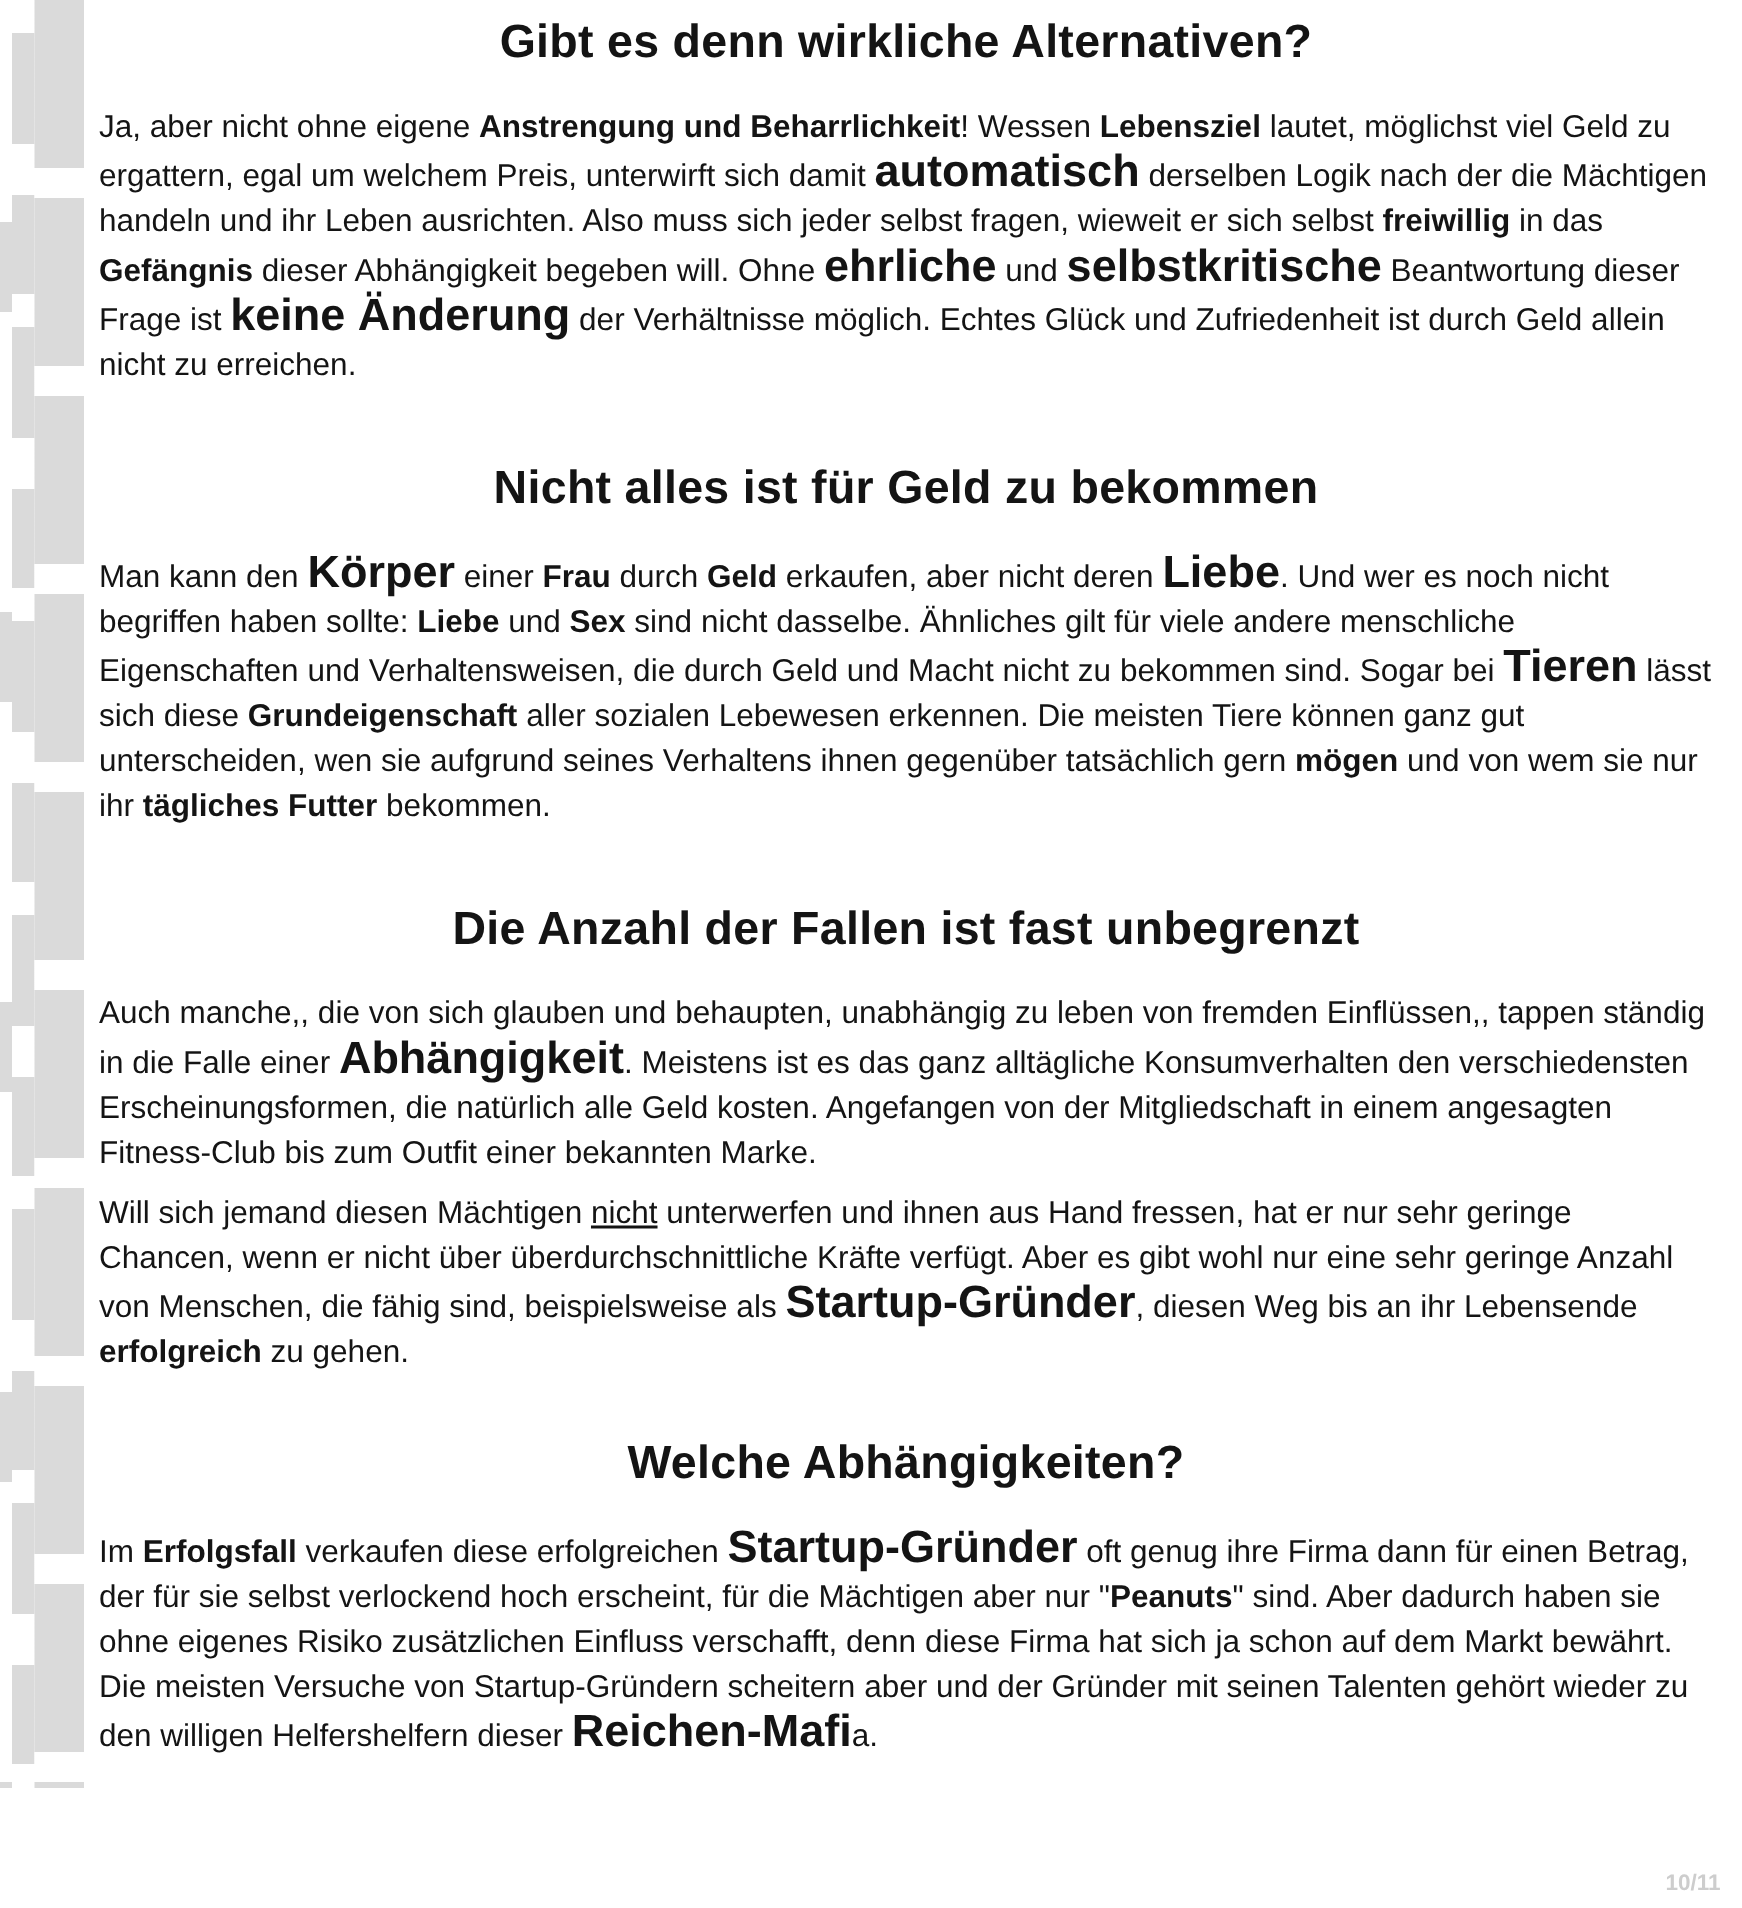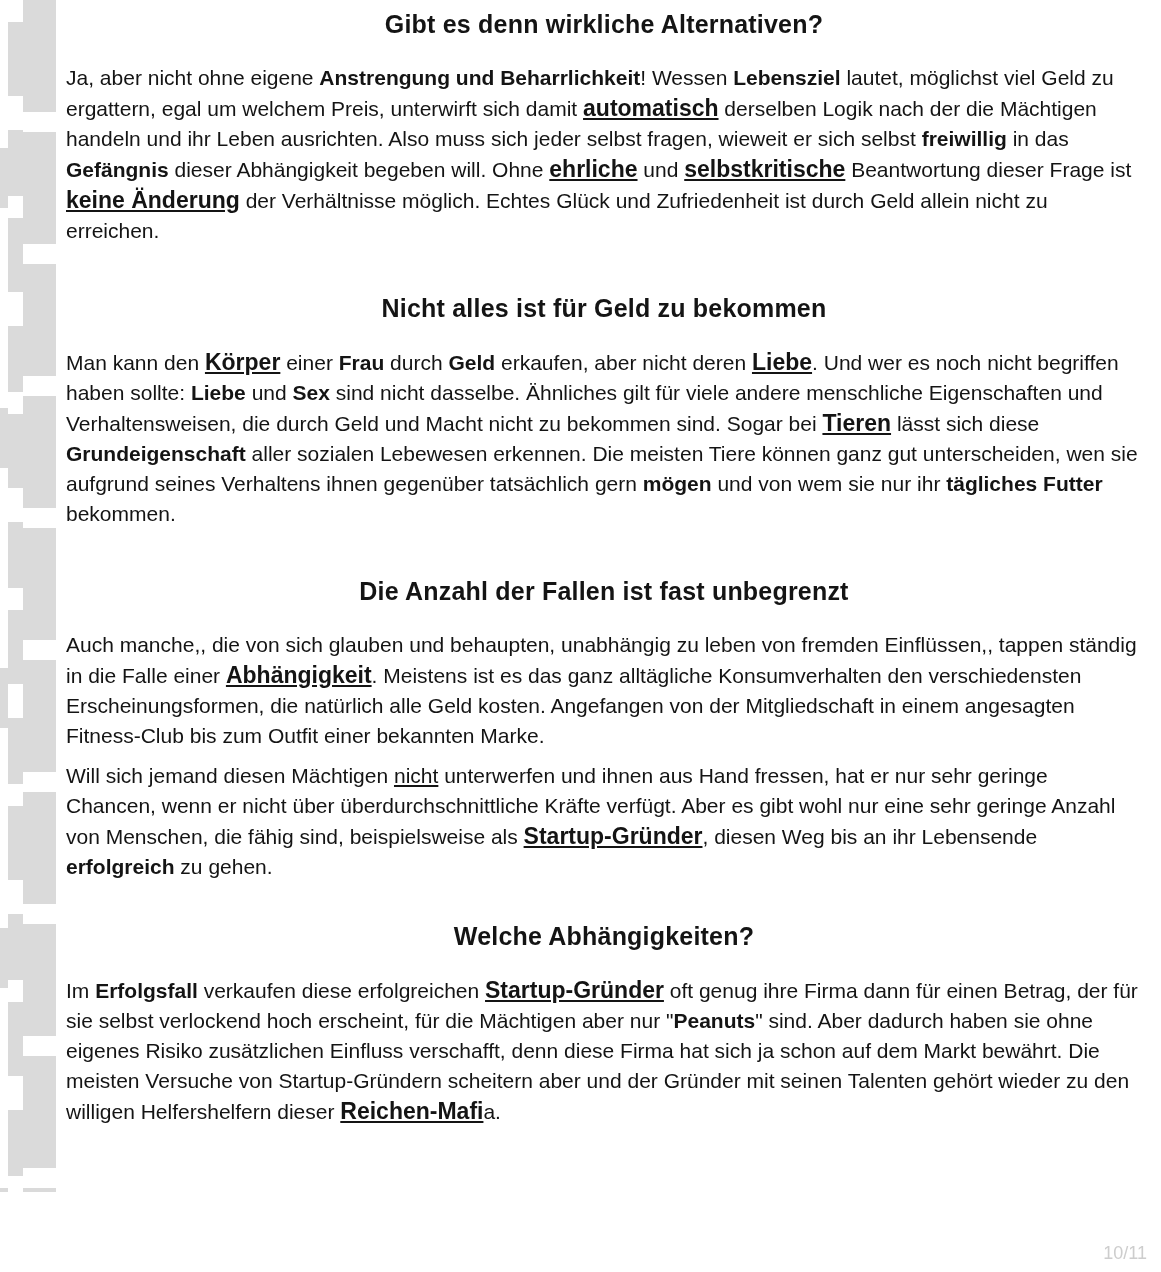--- a/index.html
+++ b/index.html
@@ -58,49 +58,49 @@
       #dadada 148px, #dadada 208px,
       #ffffff 208px, #ffffff 260px);
   }
   .doc-body {
     position: absolute;
     left: 66px;
     top: 8px;
     width: 1076px;
   }
   .heading {
-    font-size: 25px;
+    font-size: 31px;
     font-weight: bold;
     text-align: center;
     margin: 48px 0 24px 0;
     letter-spacing: 0.2px;
   }
   .section:first-child .heading {
     margin-top: 2px;
   }
   .section:nth-child(5) .heading {
     margin-top: 40px;
   }
   .para {
     font-size: 21px;
     line-height: 30px;
     margin: 0 0 10px 0;
     text-align: left;
   }
   .seg-n { font-weight: normal; }
   .seg-b { font-weight: bold; }
-  .seg-B { font-weight: bold; font-size: 23px; text-decoration: underline; }
+  .seg-B { font-weight: bold; font-size: 30px; }
   .seg-u { text-decoration: underline; }
   .page-number {
     position: absolute;
     right: 14px;
     bottom: 8px;
-    font-size: 18px;
+    font-size: 15px;
     color: #cdcdcd;
-    font-weight: normal;
+    font-weight: bold;
   }
 </style>
 </head>
 <body>
 
 <div class="page">
 
   <div class="edge-artifact">
     <div class="edge-col-c"></div>
     <div class="edge-col-a"></div>

